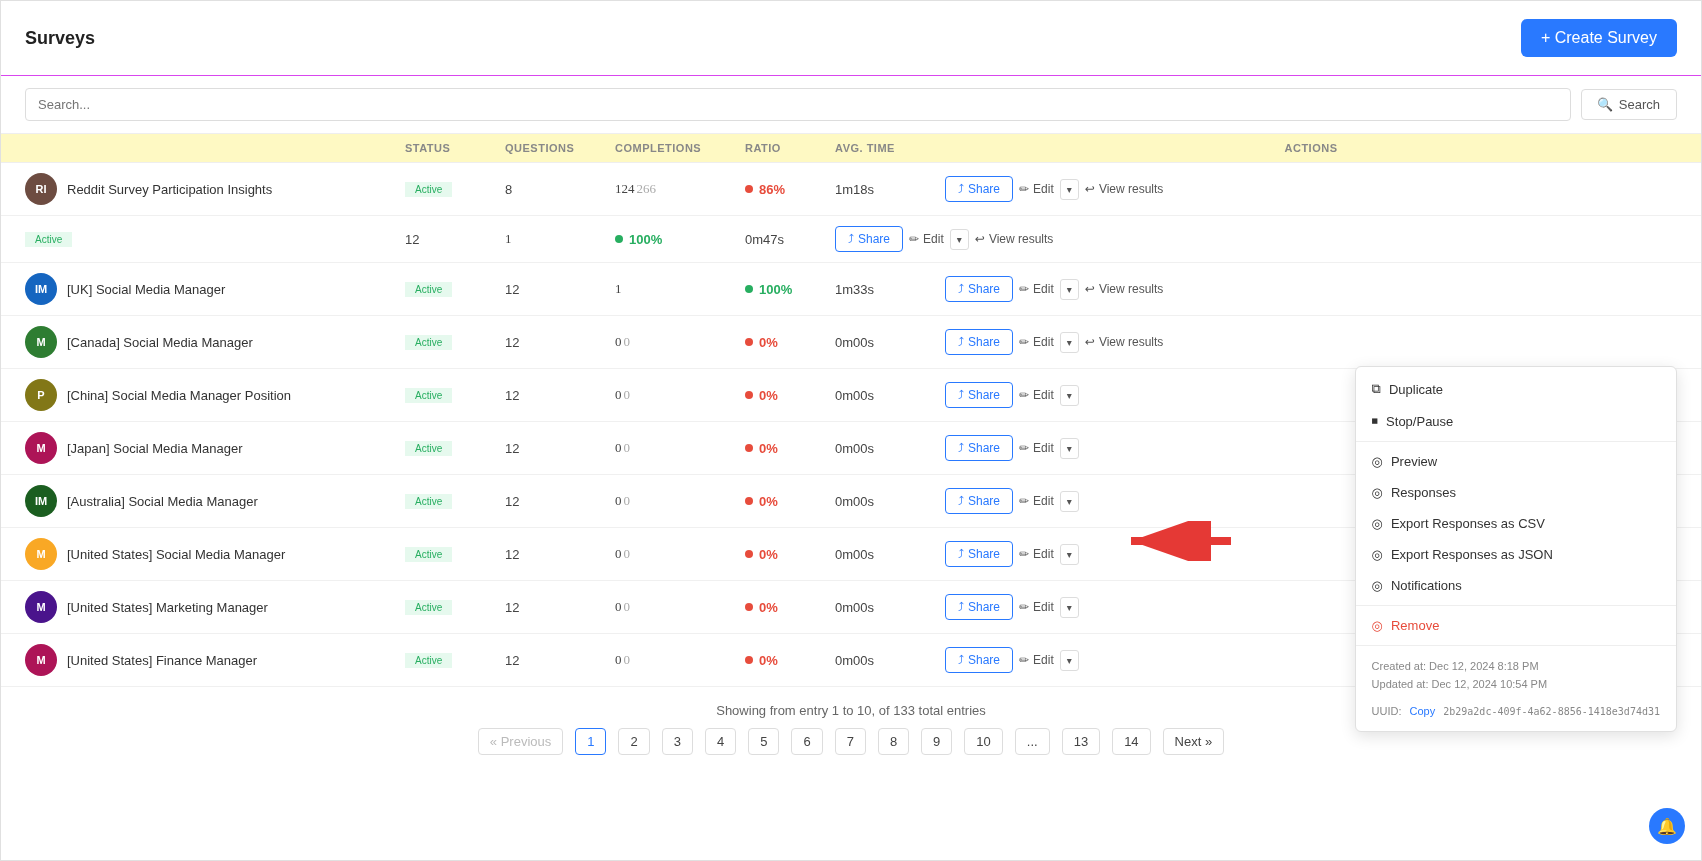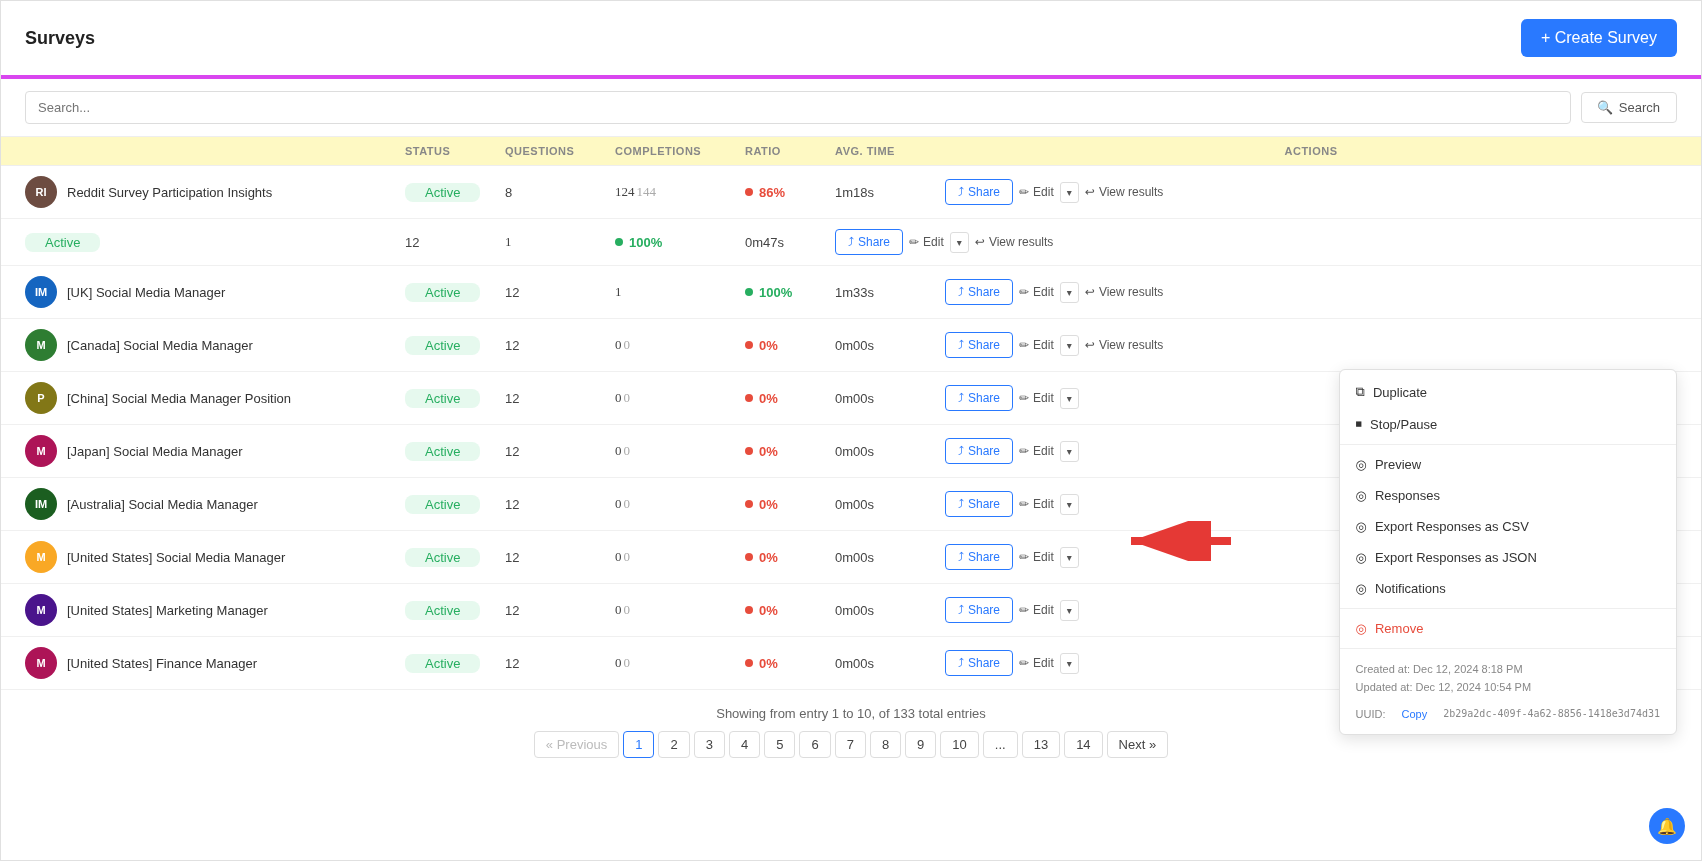--- a/index.html
+++ b/index.html
@@ -1,56 +1,56 @@
 <!DOCTYPE html>
 <html><head>
   <meta charset="utf-8">
   <style>
     * { box-sizing: border-box; margin: 0; padding: 0; }
     body { font-family: -apple-system, BlinkMacSystemFont, 'Segoe UI', sans-serif; background: #f4f6f8; color: #333; font-size: 13px; }
     .page-wrapper { background: #fff; min-height: 861px; position: relative; border: 1px solid #e0e0e0; }
-    .header { display: flex; align-items: center; justify-content: space-between; padding: 18px 24px; border-bottom: 4px solid #d946ef; }
+    .header { display: flex; align-items: center; justify-content: space-between; padding: 18px 24px; border-bottom: 1px solid #d946ef; }
     .header-title { font-size: 18px; font-weight: 600; color: #222; }
     .create-btn { background: #2979ff; color: #fff; border: none; border-radius: 6px; padding: 10px 20px; font-size: 16px; font-weight: 500; cursor: pointer; display: flex; align-items: center; gap: 6px; }
     .search-bar { display: flex; align-items: center; padding: 12px 24px; border-bottom: 1px solid #eee; gap: 10px; }
     .search-input { flex: 1; border: 1px solid #ddd; border-radius: 4px; padding: 8px 12px; font-size: 13px; color: #555; outline: none; }
     .search-btn { border: 1px solid #ddd; background: #fff; border-radius: 4px; padding: 7px 16px; font-size: 13px; cursor: pointer; color: #555; display: flex; align-items: center; gap: 5px; }
     .table-header { display: grid; grid-template-columns: 380px 100px 110px 130px 90px 110px 1fr; padding: 8px 24px; background: #fef9c3; border-bottom: 1px solid #eee; }
     .table-header span { font-size: 11px; font-weight: 600; color: #888; text-transform: uppercase; letter-spacing: 0.5px; }
     .table-header .actions-col { text-align: center; }
     .survey-row { display: grid; grid-template-columns: 380px 100px 110px 130px 90px 110px 1fr; padding: 10px 24px; border-bottom: 1px solid #f0f0f0; align-items: center; position: relative; background: #fff; }
     .survey-name-cell { display: flex; align-items: center; gap: 10px; }
     .avatar { width: 32px; height: 32px; border-radius: 50%; display: flex; align-items: center; justify-content: center; font-size: 11px; font-weight: 700; color: #fff; flex-shrink: 0; }
     .survey-name { font-size: 13px; color: #333; font-weight: 400; }
-    .status-badge { display: inline-block; background: #e6f9ee; color: #27ae60; border-radius: 8px; padding: 2px 20px; font-size: 13px; font-weight: 500; }
+    .status-badge { display: inline-block; background: #e6f9ee; color: #27ae60; border-radius: 0; padding: 2px 10px; font-size: 10px; font-weight: 500; }
     .cell { font-size: 13px; color: #444; }
     .completions { display: flex; align-items: flex-end; gap: 2px; font-family: Liberation Serif, serif; }
     .comp-main { font-weight: 500; }
     .comp-total { color: #aaa; }
     .ratio-cell { display: flex; align-items: center; gap: 6px; }
     .ratio-dot { width: 8px; height: 8px; border-radius: 50%; }
     .ratio-pct { font-weight: 600; }
     .ratio-pct.green { color: #27ae60; }
     .ratio-pct.red { color: #e74c3c; }
     .actions-cell { display: flex; align-items: center; gap: 6px; }
     .share-btn { border: 1px solid #2979ff; color: #2979ff; background: #fff; border-radius: 4px; padding: 5px 12px; font-size: 12px; cursor: pointer; display: flex; align-items: center; gap: 4px; }
     .edit-btn { background: none; border: none; color: #555; font-size: 12px; cursor: pointer; display: flex; align-items: center; gap: 4px; }
     .dropdown-arrow { background: none; border: 1px solid #ddd; border-radius: 3px; color: #555; cursor: pointer; padding: 4px 6px; font-size: 10px; }
     .view-results-btn { background: none; border: none; color: #555; font-size: 12px; cursor: pointer; display: flex; align-items: center; gap: 4px; white-space: nowrap; }
     .dropdown-menu { position: absolute; right: 24px; top: 50px; background: #fff; border: 1px solid #e0e0e0; border-radius: 6px; box-shadow: 0 4px 16px rgba(0,0,0,0.12); z-index: 100; min-width: 220px; padding: 6px 0; }
     .dropdown-item { padding: 8px 16px; font-size: 13px; color: #333; cursor: pointer; display: flex; align-items: center; gap: 8px; }
     .dropdown-item.red { color: #e74c3c; }
     .dropdown-divider { height: 1px; background: #eee; margin: 4px 0; }
     .dropdown-meta { padding: 8px 16px; font-size: 11px; color: #888; line-height: 1.6; }
-    .dropdown-uuid { padding: 4px 16px 8px; font-size: 11px; color: #888; display: flex; gap: 16px; }
+    .dropdown-uuid { padding: 4px 16px 8px; font-size: 11px; color: #888; display: flex; align-items: center; gap: 8px; }
     .copy-btn { background: none; border: none; color: #2979ff; cursor: pointer; font-size: 11px; }
     .uuid-val { font-family: monospace; font-size: 10px; }
     .pagination-area { display: flex; flex-direction: column; align-items: center; padding: 16px 0 10px; gap: 10px; }
     .showing-text { font-size: 13px; color: #666; }
-    .pagination { display: flex; gap: 4px; }
+    .pagination { display: flex; gap: 12px; }
     .page-btn { border: 1px solid #ddd; background: #fff; border-radius: 4px; padding: 5px 11px; font-size: 13px; cursor: pointer; color: #444; }
     .page-btn.active { background: #fff; border-color: #2979ff; color: #2979ff; }
     .page-btn.disabled { color: #bbb; cursor: default; }
     .help-btn { position: absolute; bottom: 16px; right: 16px; background: #2979ff; color: #fff; border: none; border-radius: 50%; width: 36px; height: 36px; font-size: 16px; cursor: pointer; display: flex; align-items: center; justify-content: center; }
   </style>
 </head>
 <body>
 
 <div class="page-wrapper">
 
@@ -82,21 +82,21 @@
     <div class="survey-name-cell">
       <div class="avatar" style="background:#6d4c41">RI</div>
       <span class="survey-name">Reddit Survey Participation Insights</span>
     </div>
     <div class="cell">
       <span class="status-badge">Active</span>
     </div>
     <div class="cell">8</div>
     <div class="cell completions">
       <span class="comp-main">124</span>
-      <span class="comp-total"><span style="color:#aaa">144</span></span>
+      <span class="comp-total"><span style="color:#aaa">266</span></span>
     </div>
     <div class="cell ratio-cell">
       <span class="ratio-dot" style="background:#e74c3c"></span>
       <span class="ratio-pct red">86%</span>
     </div>
     <div class="cell">1m18s</div>
     <div class="actions-cell">
       <button class="share-btn">
         <span>⤴</span>
         <span>Share</span>

